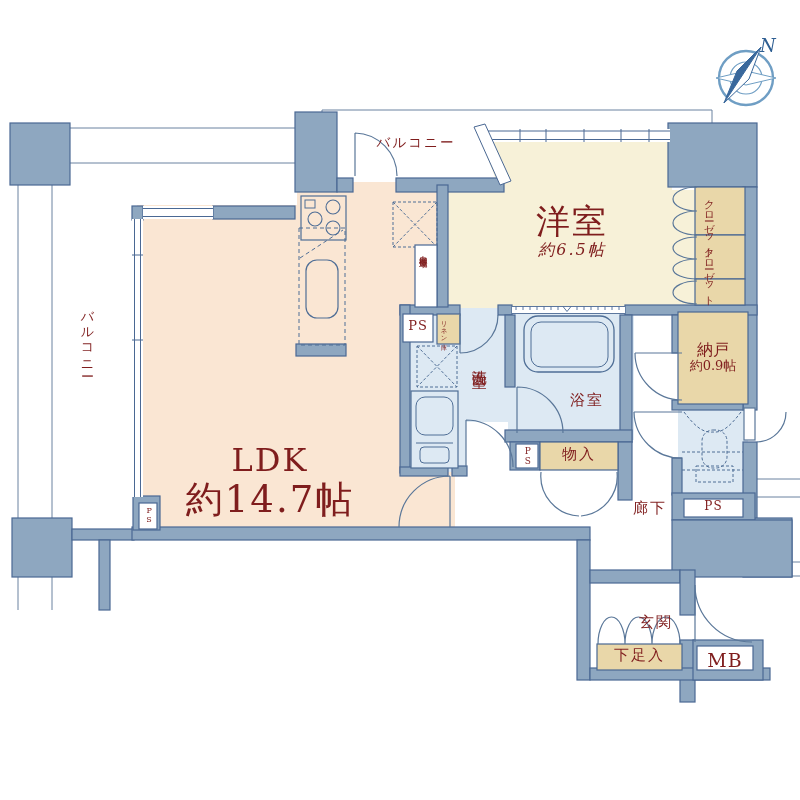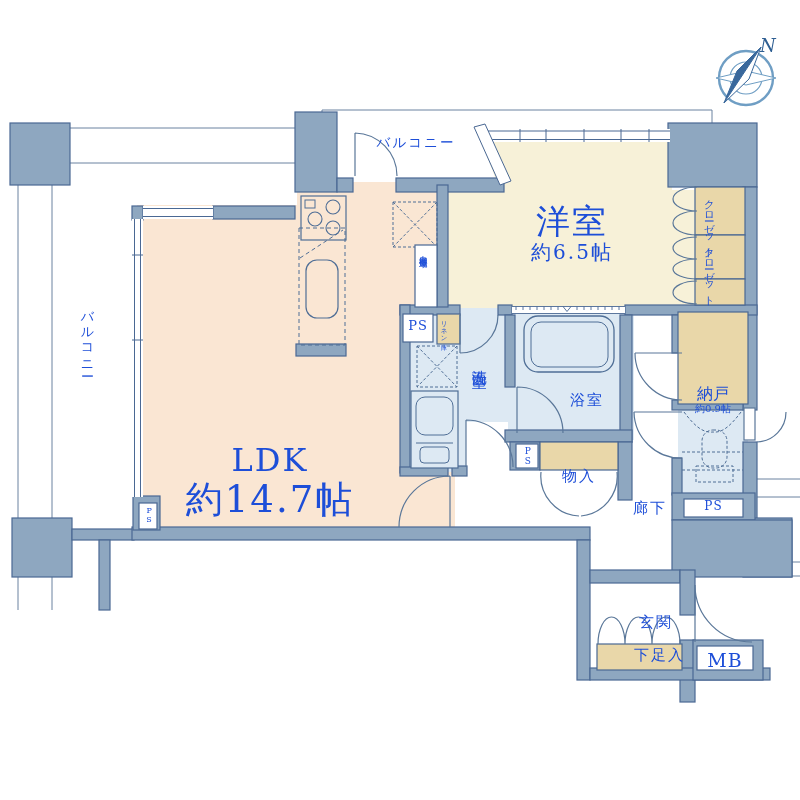--- a/index.html
+++ b/index.html
@@ -1,29 +1,29 @@
 <!DOCTYPE html>
 <html><head>
 <meta charset="utf-8">
 <style>
   html,body{margin:0;padding:0;background:#ffffff;}
   #stage{position:relative;width:800px;height:800px;background:#ffffff;overflow:hidden;
          font-family:"DejaVu Serif","Liberation Serif",serif;color:#21386b;}
   #plan-svg{position:absolute;left:0;top:0;}
-  .lbl{position:absolute;color:#1d4ed8;line-height:1.15;white-space:nowrap;}
+  .lbl{position:absolute;color:#7f1d1d;line-height:1.15;white-space:nowrap;}
   .center{text-align:center;}
   .vert{writing-mode:vertical-rl;text-orientation:mixed;}
   .vert-upright{writing-mode:vertical-rl;text-orientation:upright;letter-spacing:0;}
   .room-title{letter-spacing:2px;}
   .ldk-name{font-size:32px;}
   .ldk-area{font-size:37px;}
   .yo-name{font-size:34px;}
-  .yo-area{font-size:20px;}
+  .yo-area{font-size:16px;font-style:italic;}
   .nando-name{font-size:16px;}
-  .nando-area{font-size:10px;}
+  .nando-area{font-size:13px;}
   .small15{font-size:15px;letter-spacing:2px;}
   .mb{font-size:19px;letter-spacing:1px;}
   .ps{font-size:13px;letter-spacing:1px;}
   .ps-sm{font-size:12px;letter-spacing:1px;}
   .ps-tiny{font-size:8px;line-height:1.2;}
   .ps-tiny2{font-size:9px;line-height:1.2;}
   .linen{font-size:6.5px;line-height:1.55;}
   .dish{font-size:8.5px;letter-spacing:1px;}
   .balc-v{font-size:13px;letter-spacing:2px;}
   .balc-h{font-size:13.5px;letter-spacing:2px;}
@@ -188,34 +188,34 @@
   <div class="lbl center room-title" style="left:170px;top:402px;width:200px;margin-top:40px;">
     <div class="ldk-name">LDK</div>
     <div class="ldk-area">約14.7帖</div>
   </div>
 
   <div class="lbl center room-title" style="left:472px;top:202px;width:200px;">
     <div class="yo-name">洋室</div>
     <div class="yo-area">約6.5帖</div>
   </div>
 
-  <div class="lbl center" style="left:676px;top:341px;width:74px;margin-top:44px;">
+  <div class="lbl center" style="left:676px;top:341px;width:74px;">
     <div class="nando-name">納戸</div>
     <div class="nando-area">約0.9帖</div>
   </div>
 
   <div class="lbl vert closet" style="left:701px;top:192px;height:40px;">クローゼット</div>
   <div class="lbl vert closet" style="left:701px;top:240px;height:40px;">クローゼット</div>
 
   <div class="lbl vert senmen" style="left:470px;top:358px;height:56px;">洗面室</div>
   <div class="lbl center small15" style="left:536px;top:392px;width:68px;text-align:right;">浴室</div>
-  <div class="lbl center small15" style="left:540px;top:468px;width:78px;">物入</div>
+  <div class="lbl center small15" style="left:540px;top:446px;width:78px;">物入</div>
   <div class="lbl center small15" style="left:614px;top:500px;width:72px;">廊下</div>
   <div class="lbl center small15" style="left:620px;top:614px;width:72px;">玄関</div>
-  <div class="lbl center small15" style="left:597px;top:647px;width:85px;padding-left:20px;">下足入</div>
+  <div class="lbl center small15" style="left:597px;top:647px;width:85px;">下足入</div>
   <div class="lbl center mb" style="left:697px;top:650px;width:56px;">MB</div>
 
   <div class="lbl center ps" style="left:403px;top:319px;width:30px;">PS</div>
   <div class="lbl center ps-sm" style="left:684px;top:500px;width:59px;">PS</div>
   <div class="lbl vert-upright ps-tiny" style="left:144px;top:506px;height:22px;">PS</div>
   <div class="lbl vert-upright ps-tiny2" style="left:522px;top:446px;height:21px;">PS</div>
 
   <div class="lbl vert linen" style="left:439px;top:316px;height:27px;">リネン庫</div>
   <div class="lbl vert dish" style="left:418px;top:249px;height:56px;">食器棚置場</div>
 

